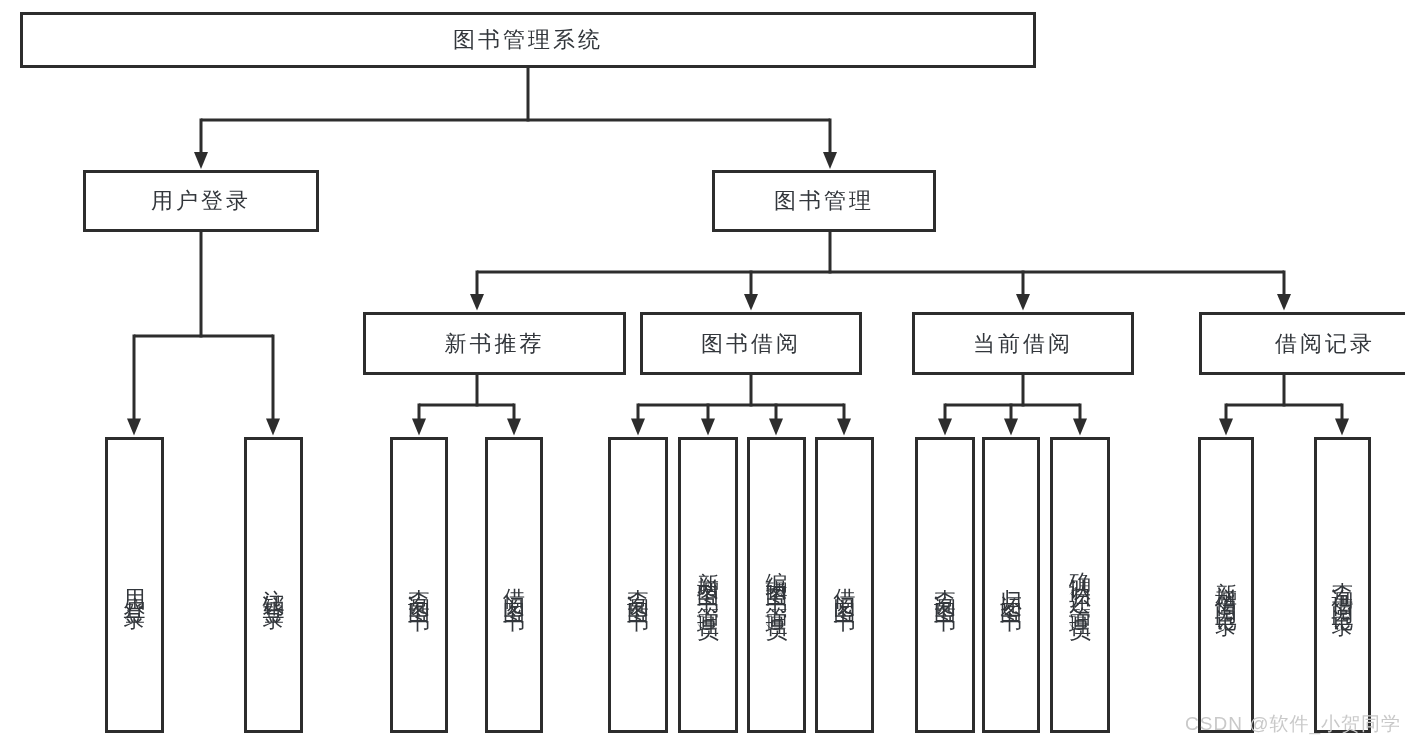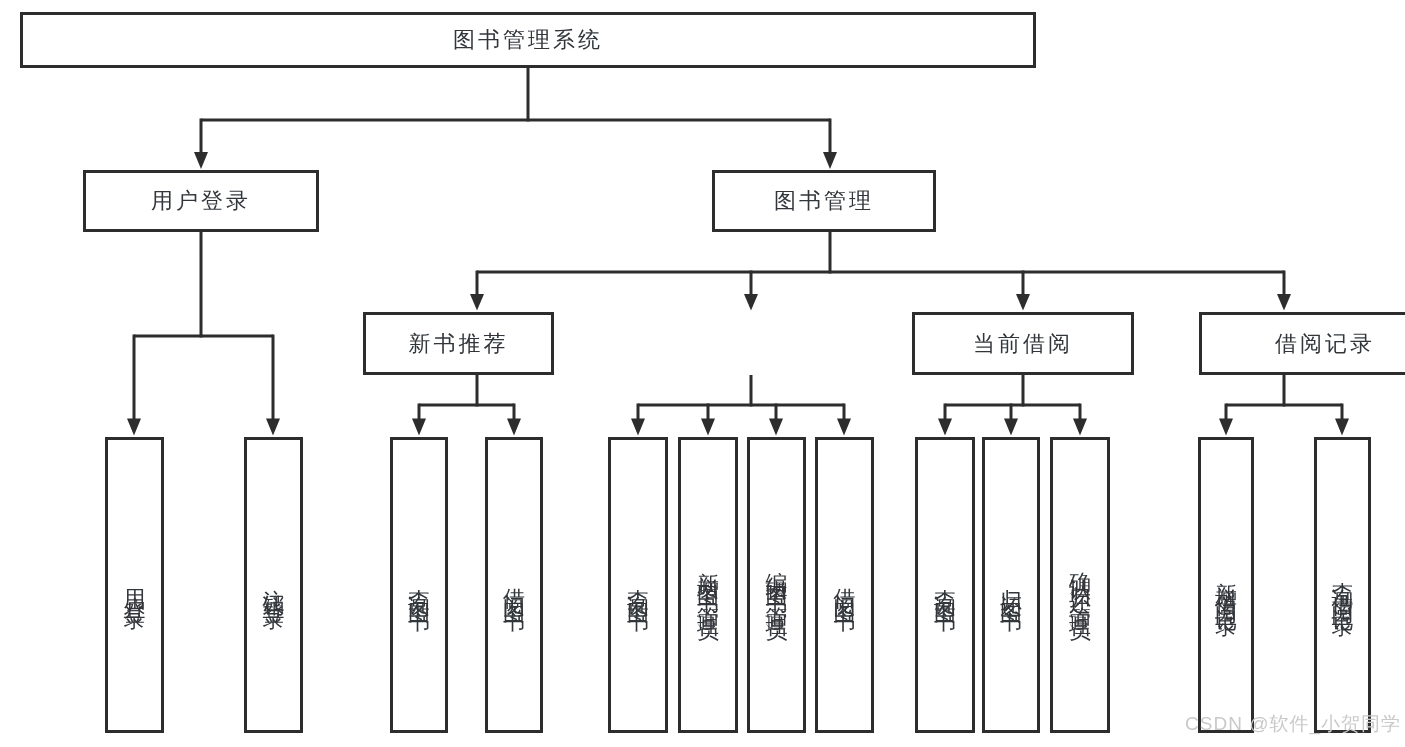--- a/index.html
+++ b/index.html
@@ -146,21 +146,22 @@
       <line x1="1342" y1="403.5" x2="1342" y2="420.5"></line>
       <polygon points="1335,418.5 1349,418.5 1342,435.5"></polygon>
     </g>
   </svg>
 
   <div class="box hbox" style="left:20px;top:12px;width:1016px;height:56px">图书管理系统</div>
 
   <div class="box hbox" style="left:83px;top:170px;width:236px;height:62px">用户登录</div>
   <div class="box hbox" style="left:712px;top:170px;width:224px;height:62px">图书管理</div>
 
-  <div class="box hbox" style="left:363px;top:312px;width:191px;height:63px">新书推荐</div>
+  <div class="box hbox" style="left:363px;top:312px;width:263px;height:63px">新书推荐</div>
+  <div class="box hbox" style="left:640px;top:312px;width:222px;height:63px">图书借阅</div>
   <div class="box hbox" style="left:912px;top:312px;width:222px;height:63px">当前借阅</div>
   <div class="box hbox" style="left:1199px;top:312px;width:252px;height:63px">借阅记录</div>
 
   <div class="box vbox" style="left:105px;top:437px;width:59px;height:296px">
     <span class="vtext">用户登录</span>
   </div>
   <div class="box vbox" style="left:244px;top:437px;width:59px;height:296px">
     <span class="vtext">注销登录</span>
   </div>
 

